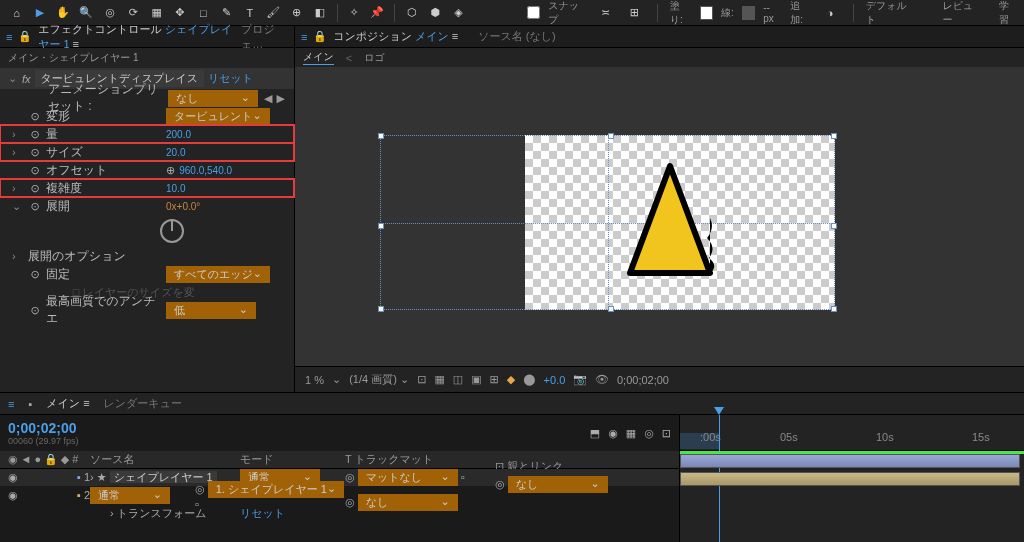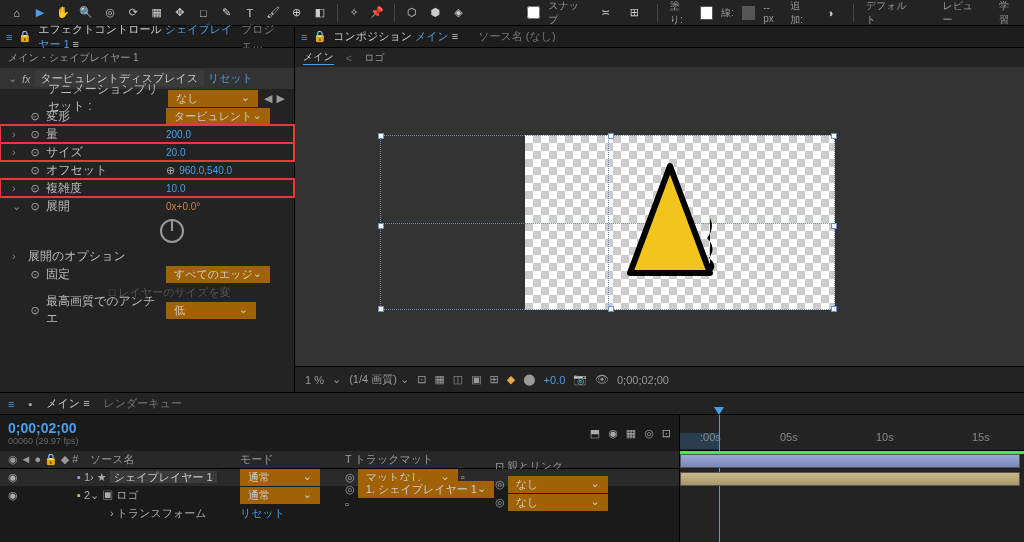--- a/index.html
+++ b/index.html
@@ -179,21 +179,21 @@
       <span class="prop-label">展開のオプション</span>
     </div>
     <div class="prop-row">
       <span class="stopwatch">⊙</span>
       <span class="prop-label">固定</span>
       <span class="dropdown">
           <span>すべてのエッジ</span>
           <span>⌄</span>
         </span>
     </div>
-    <div class="prop-row" style="padding-left:108px">
+    <div class="prop-row" style="padding-left:72px">
       <span class="checker-disabled">☐ <span>レイヤーのサイズを変</span></span>
     </div>
     <div class="prop-row">
       <span class="stopwatch">⊙</span>
       <span class="prop-label">最高画質でのアンチエ</span>
       <span class="dropdown">
           <span>低</span>
           <span>⌄</span>
         </span>
     </div>
@@ -305,21 +305,20 @@
               <span>なし</span>
               <span>⌄</span>
             </span></div>
       </div>
       <div class="tl-row">
         <div class="col-eye">
             <span>◉</span>
             <span style="margin-left:auto;color:#d4b574">▪</span>
             <span>2</span>
           </div>
-        <div class="col-name"><span>⌄</span> ▣ <span>ロゴ</span></div>
         <div class="col-mode"><span class="dropdown" style="min-width:80px">
               <span>通常</span>
               <span>⌄</span>
             </span></div>
         <div class="col-track"><span>◎</span> <span class="dropdown" style="min-width:100px">
               <span>1. シェイプレイヤー 1</span>
               <span>⌄</span>
             </span> <span>▫</span></div>
         <div class="col-parent"><span>◎</span> <span class="dropdown" style="min-width:100px">
               <span>なし</span>

